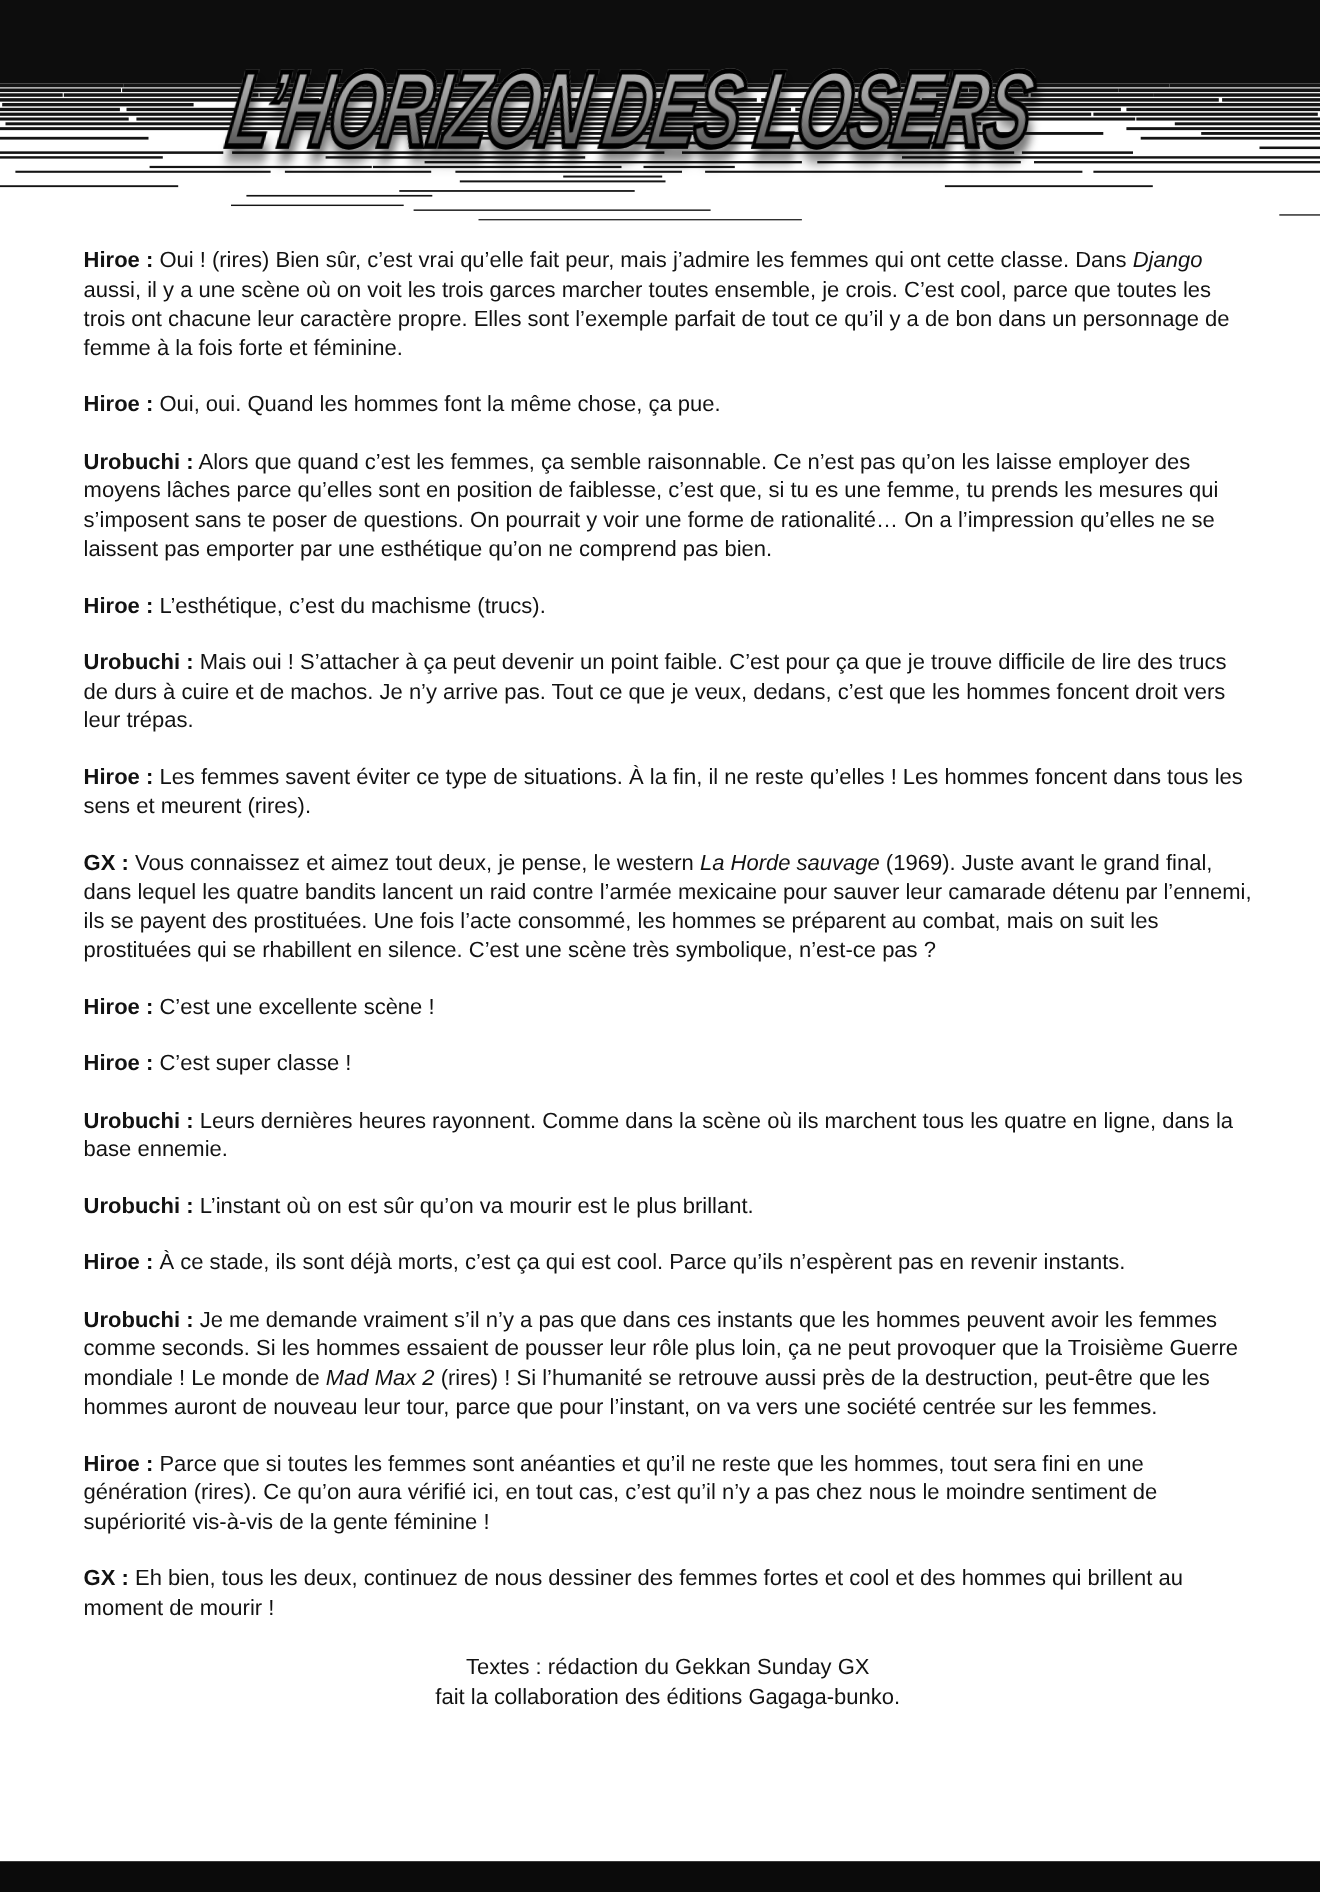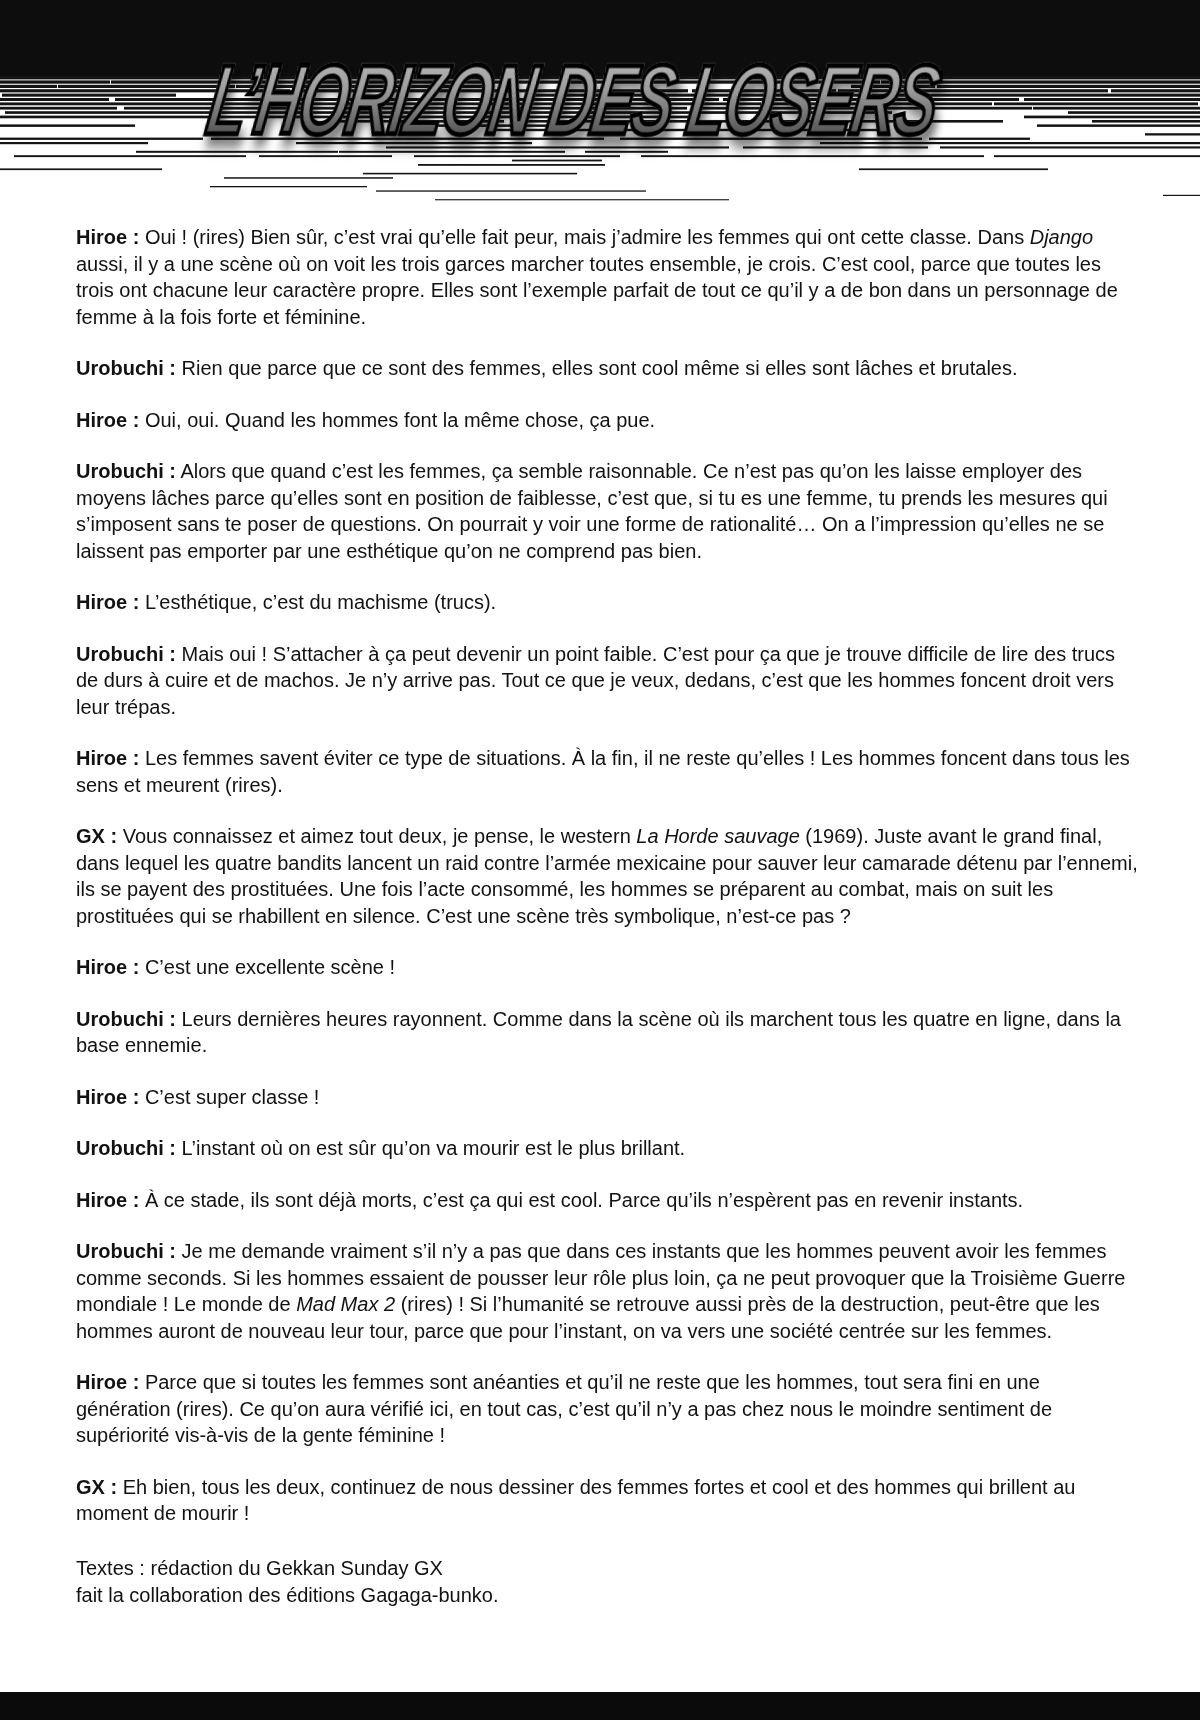--- a/index.html
+++ b/index.html
@@ -50,21 +50,21 @@
     margin:0 0 25px 0;
     font-size:20px;
     line-height:26.5px;
     text-align:left;
   }
   .para strong{font-weight:bold;text-align:center;}
   .para em{margin-top:20px;}
   
   .credits{
     margin-top:28px;
-    text-align:left;
+    text-align:center;
     font-size:20px;
     line-height:27px;
   }
   
   .bottom-bar{
     position:absolute;
     left:0;bottom:0;
     width:100%;height:28px;
     background:#0b0b0b;
   }
@@ -166,30 +166,29 @@
         <rect x="376" y="190.4" width="270" height="1.3" fill="#141414"></rect>
         <rect x="1163" y="194.8" width="358" height="1.2" fill="#141414"></rect>
         <rect x="435" y="199.2" width="294" height="1.1" fill="#141414"></rect>
       </svg>
     <h1 class="title">L’HORIZON DES LOSERS</h1>
   </header>
 
   <main class="content">
     <div id="paragraphs">
         <p class="para"><strong>Hiroe&nbsp;:</strong> <span>Oui&nbsp;! (rires) Bien sûr, c’est vrai qu’elle fait peur, mais j’admire les femmes qui ont cette classe. Dans </span><em>Django</em><span> aussi, il y a une scène où on voit les trois garces marcher toutes ensemble, je crois. C’est cool, parce que toutes les trois ont chacune leur caractère propre. Elles sont l’exemple parfait de tout ce qu’il y a de bon dans un personnage de femme à la fois forte et féminine.</span></p>
-        <p class="para"><strong>Urobuchi&nbsp;:</strong> <span>Rien que parce que ce sont des femmes, elles sont cool même si elles sont lâches et brutales.</span></p>
         <p class="para"><strong>Hiroe&nbsp;:</strong> <span>Oui, oui. Quand les hommes font la même chose, ça pue.</span></p>
         <p class="para"><strong>Urobuchi&nbsp;:</strong> <span>Alors que quand c’est les femmes, ça semble raisonnable. Ce n’est pas qu’on les laisse employer des moyens lâches parce qu’elles sont en position de faiblesse, c’est que, si tu es une femme, tu prends les mesures qui s’imposent sans te poser de questions. On pourrait y voir une forme de rationalité… On a l’impression qu’elles ne se laissent pas emporter par une esthétique qu’on ne comprend pas bien.</span></p>
         <p class="para"><strong>Hiroe&nbsp;:</strong> <span>L’esthétique, c’est du machisme (trucs).</span></p>
         <p class="para"><strong>Urobuchi&nbsp;:</strong> <span>Mais oui&nbsp;! S’attacher à ça peut devenir un point faible. C’est pour ça que je trouve difficile de lire des trucs de durs à cuire et de machos. Je n’y arrive pas. Tout ce que je veux, dedans, c’est que les hommes foncent droit vers leur trépas.</span></p>
         <p class="para"><strong>Hiroe&nbsp;:</strong> <span>Les femmes savent éviter ce type de situations. À la fin, il ne reste qu’elles&nbsp;! Les hommes foncent dans tous les sens et meurent (rires).</span></p>
         <p class="para"><strong>GX&nbsp;:</strong> <span>Vous connaissez et aimez tout deux, je pense, le western </span><em>La Horde sauvage</em><span> (1969). Juste avant le grand final, dans lequel les quatre bandits lancent un raid contre l’armée mexicaine pour sauver leur camarade détenu par l’ennemi, ils se payent des prostituées. Une fois l’acte consommé, les hommes se préparent au combat, mais on suit les prostituées qui se rhabillent en silence. C’est une scène très symbolique, n’est-ce pas&nbsp;?</span></p>
         <p class="para"><strong>Hiroe&nbsp;:</strong> <span>C’est une excellente scène&nbsp;!</span></p>
+        <p class="para"><strong>Hiroe&nbsp;:</strong> <span>C’est super classe&nbsp;!</span></p>
         <p class="para"><strong>Urobuchi&nbsp;:</strong> <span>Leurs dernières heures rayonnent. Comme dans la scène où ils marchent tous les quatre en ligne, dans la base ennemie.</span></p>
-        <p class="para"><strong>Hiroe&nbsp;:</strong> <span>C’est super classe&nbsp;!</span></p>
         <p class="para"><strong>Urobuchi&nbsp;:</strong> <span>L’instant où on est sûr qu’on va mourir est le plus brillant.</span></p>
         <p class="para"><strong>Hiroe&nbsp;:</strong> <span>À ce stade, ils sont déjà morts, c’est ça qui est cool. Parce qu’ils n’espèrent pas en revenir instants.</span></p>
         <p class="para"><strong>Urobuchi&nbsp;:</strong> <span>Je me demande vraiment s’il n’y a pas que dans ces instants que les hommes peuvent avoir les femmes comme seconds. Si les hommes essaient de pousser leur rôle plus loin, ça ne peut provoquer que la Troisième Guerre mondiale&nbsp;! Le monde de </span><em>Mad Max 2</em><span> (rires)&nbsp;! Si l’humanité se retrouve aussi près de la destruction, peut-être que les hommes auront de nouveau leur tour, parce que pour l’instant, on va vers une société centrée sur les femmes.</span></p>
         <p class="para"><strong>Hiroe&nbsp;:</strong> <span>Parce que si toutes les femmes sont anéanties et qu’il ne reste que les hommes, tout sera fini en une génération (rires). Ce qu’on aura vérifié ici, en tout cas, c’est qu’il n’y a pas chez nous le moindre sentiment de supériorité vis-à-vis de la gente féminine&nbsp;!</span></p>
         <p class="para"><strong>GX&nbsp;:</strong> <span>Eh bien, tous les deux, continuez de nous dessiner des femmes fortes et cool et des hommes qui brillent au moment de mourir&nbsp;!</span></p>
       </div>
     <div class="credits">
       <div>Textes&nbsp;: rédaction du Gekkan Sunday GX</div>
       <div>fait la collaboration des éditions Gagaga-bunko.</div>
     </div>

